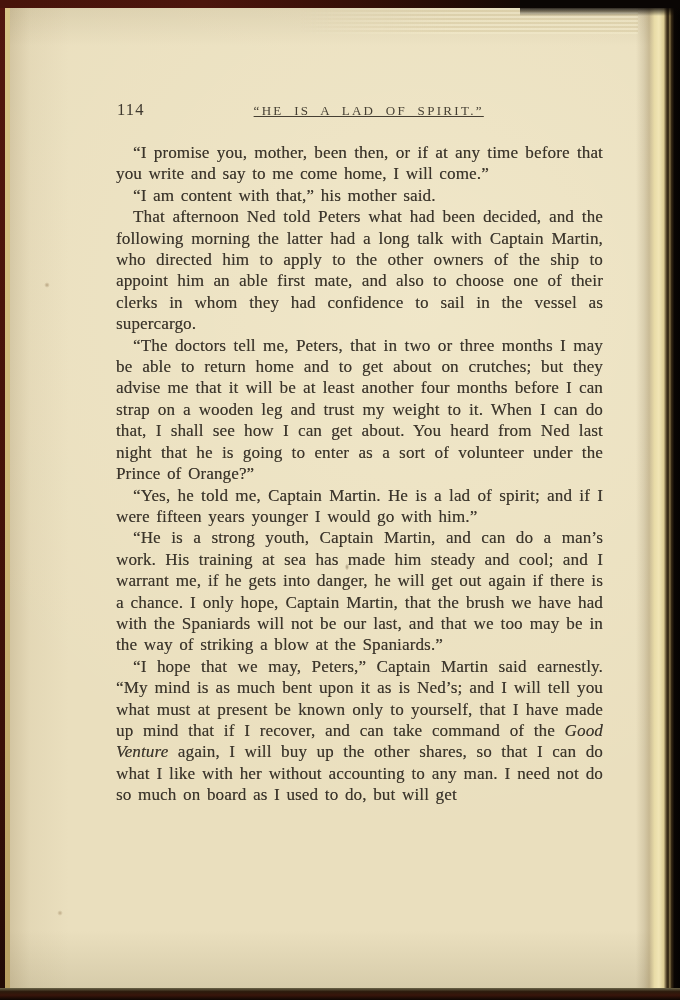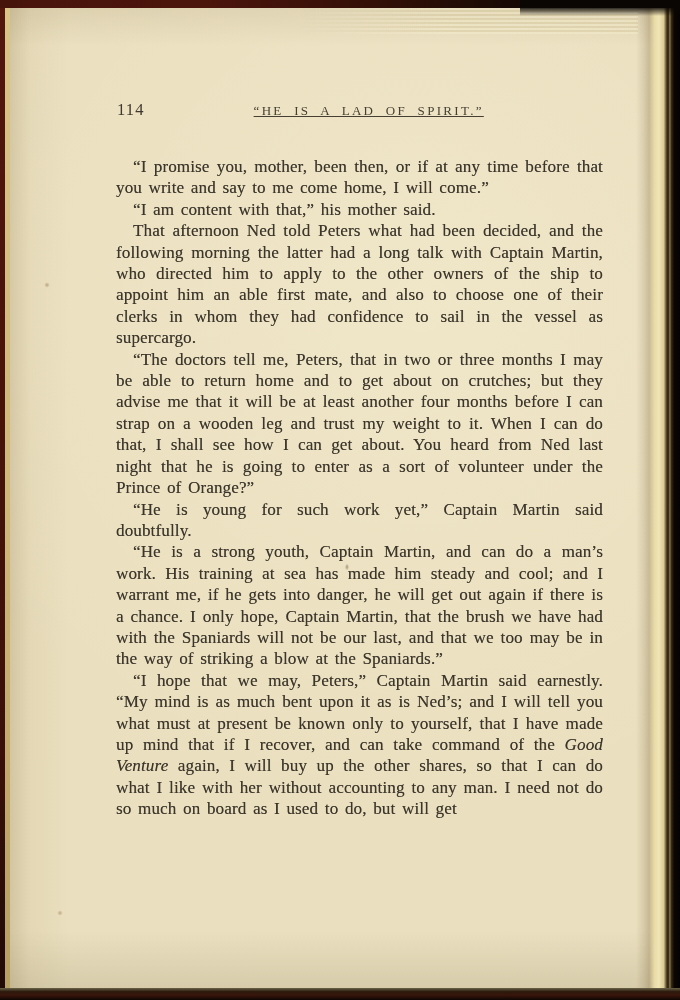--- a/index.html
+++ b/index.html
@@ -62,21 +62,21 @@
       #dccc94 63%,
       #5a4a2e 69%,
       #241808 73%,
       #8d7c50 77%,
       #3a2c16 80%,
       #0a0603 87%,
       #050302 100%);
   }
   
   .content { position: absolute; left: 106px; top: 93px; width: 487px; }
-  .header-row { position: relative; height: 24px; margin-bottom: 32px; }
+  .header-row { position: relative; height: 24px; margin-bottom: 18px; }
   .pagenum {
     position: absolute; left: 1px; top: 0;
     font-size: 16.5px; letter-spacing: 1.2px; color: #3e382e;
   }
   .running-head {
     position: absolute; left: 50%; top: 3px; transform: translateX(-46%);
     font-size: 13px; letter-spacing: 2.3px; word-spacing: 5px;
     color: #453f33; white-space: nowrap; text-decoration: underline;
   }
   .body-text p {
@@ -96,21 +96,21 @@
     <div class="content">
       <div class="header-row">
         <span class="pagenum">114</span>
         <span class="running-head">“HE IS A LAD OF SPIRIT.”</span>
       </div>
       <div class="body-text">
           <p><span>“I promise you, mother, been then, or if at any time before that you write and say to me come home, I will come.”</span></p>
           <p><span>“I am content with that,” his mother said.</span></p>
           <p><span>That afternoon Ned told Peters what had been decided, and the following morning the latter had a long talk with Captain Martin, who directed him to apply to the other owners of the ship to appoint him an able first mate, and also to choose one of their clerks in whom they had confidence to sail in the vessel as supercargo.</span></p>
           <p><span>“The doctors tell me, Peters, that in two or three months I may be able to return home and to get about on crutches; but they advise me that it will be at least another four months before I can strap on a wooden leg and trust my weight to it. When I can do that, I shall see how I can get about. You heard from Ned last night that he is going to enter as a sort of volunteer under the Prince of Orange?”</span></p>
-          <p><span>“He is young for such work yet,” Captain Martin said doubtfully.</span></p>
+          <p><span>“Yes, he told me, Captain Martin. He is a lad of spirit; and if I were fifteen years younger I would go with him.”</span></p>
           <p><span>“He is a strong youth, Captain Martin, and can do a man’s work. His training at sea has made him steady and cool; and I warrant me, if he gets into danger, he will get out again if there is a chance. I only hope, Captain Martin, that the brush we have had with the Spaniards will not be our last, and that we too may be in the way of striking a blow at the Spaniards.”</span></p>
           <p><span>“I hope that we may, Peters,” Captain Martin said earnestly. “My mind is as much bent upon it as is Ned’s; and I will tell you what must at present be known only to yourself, that I have made up mind that if I recover, and can take command of the </span><em>Good Venture</em><span> again, I will buy up the other shares, so that I can do what I like with her without accounting to any man. I need not do so much on board as I used to do, but will get</span></p>
         </div>
     </div>
   </div>
   <div class="right-edge"></div>
   <div class="cover-left"></div>
   <div class="gutter-gold"></div>
   <div class="cover-top"></div>
   <div class="corner-wedge"></div>

